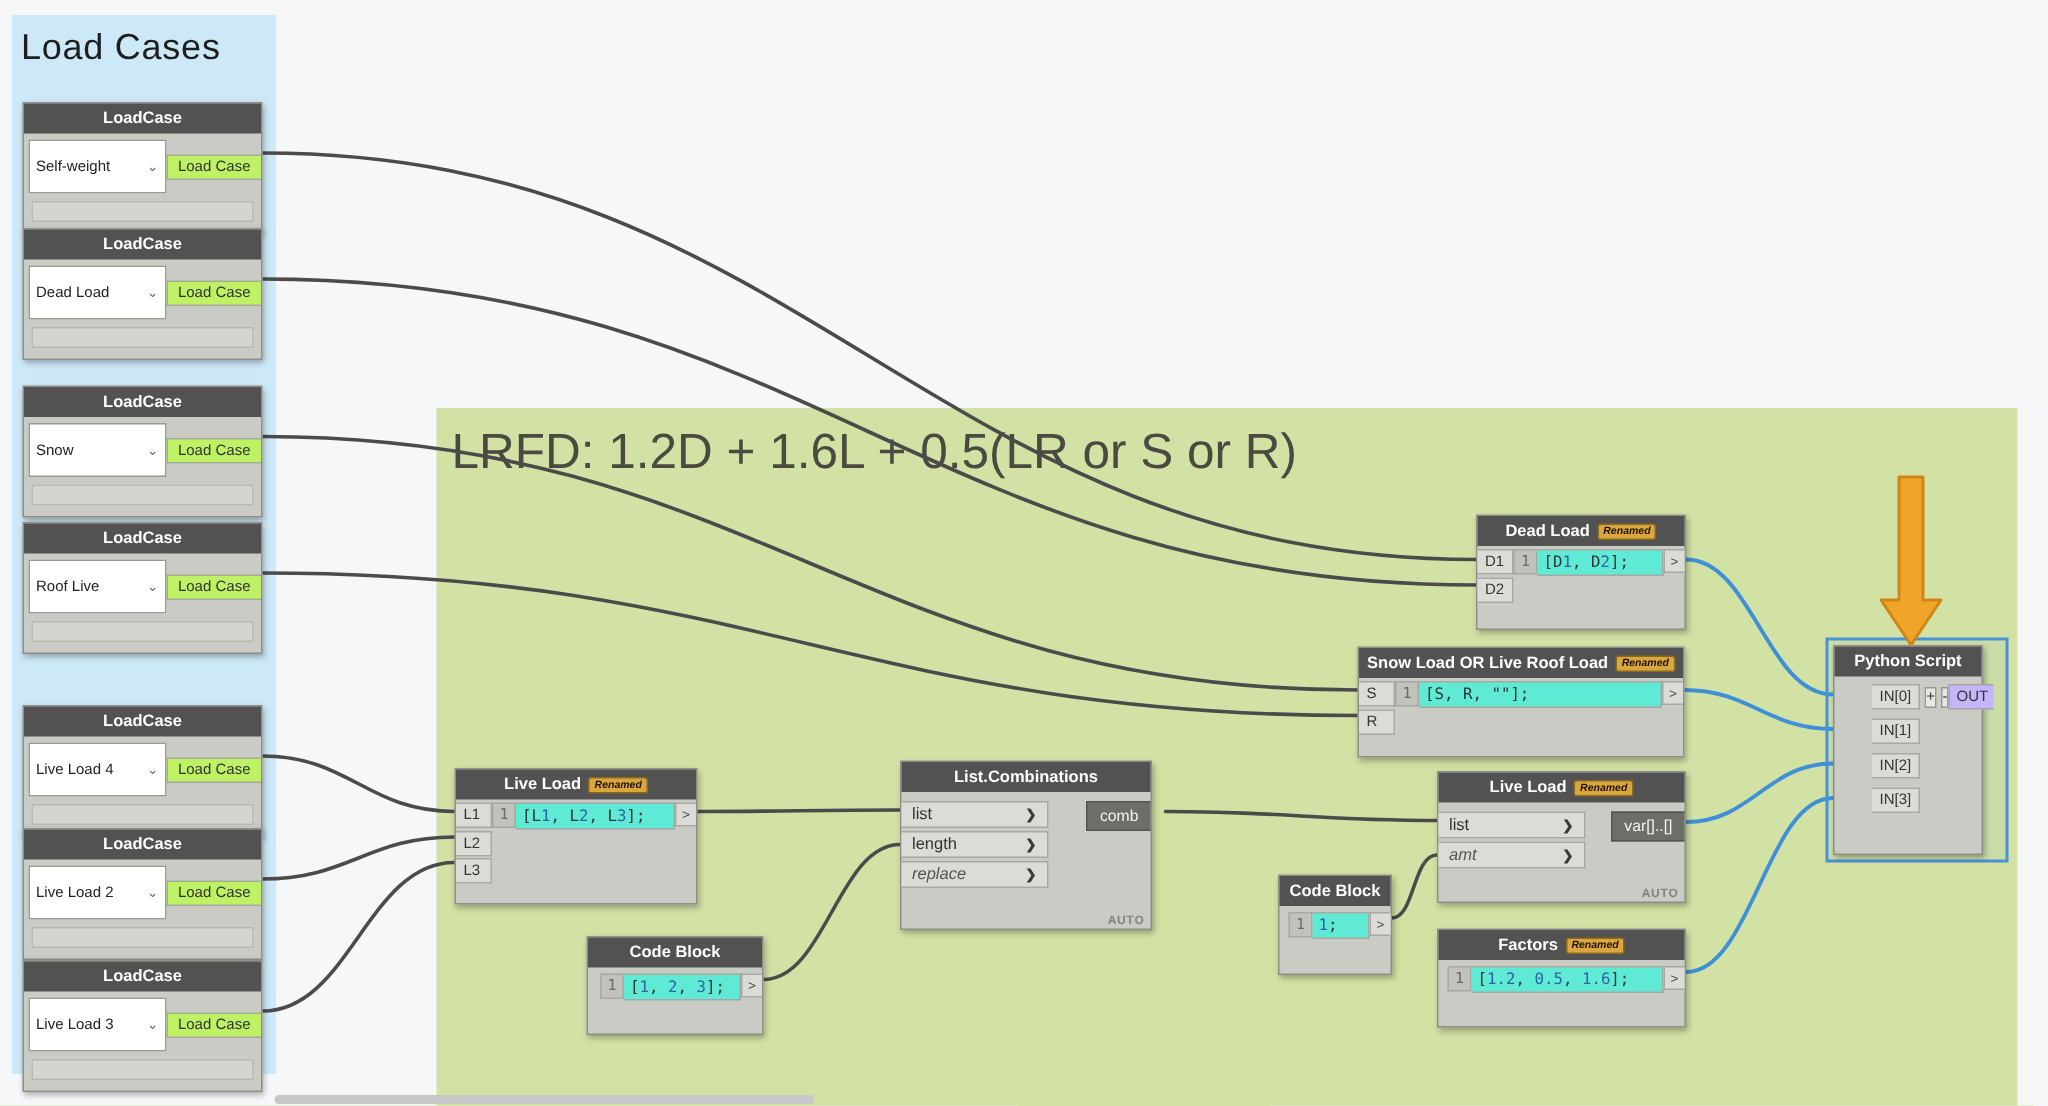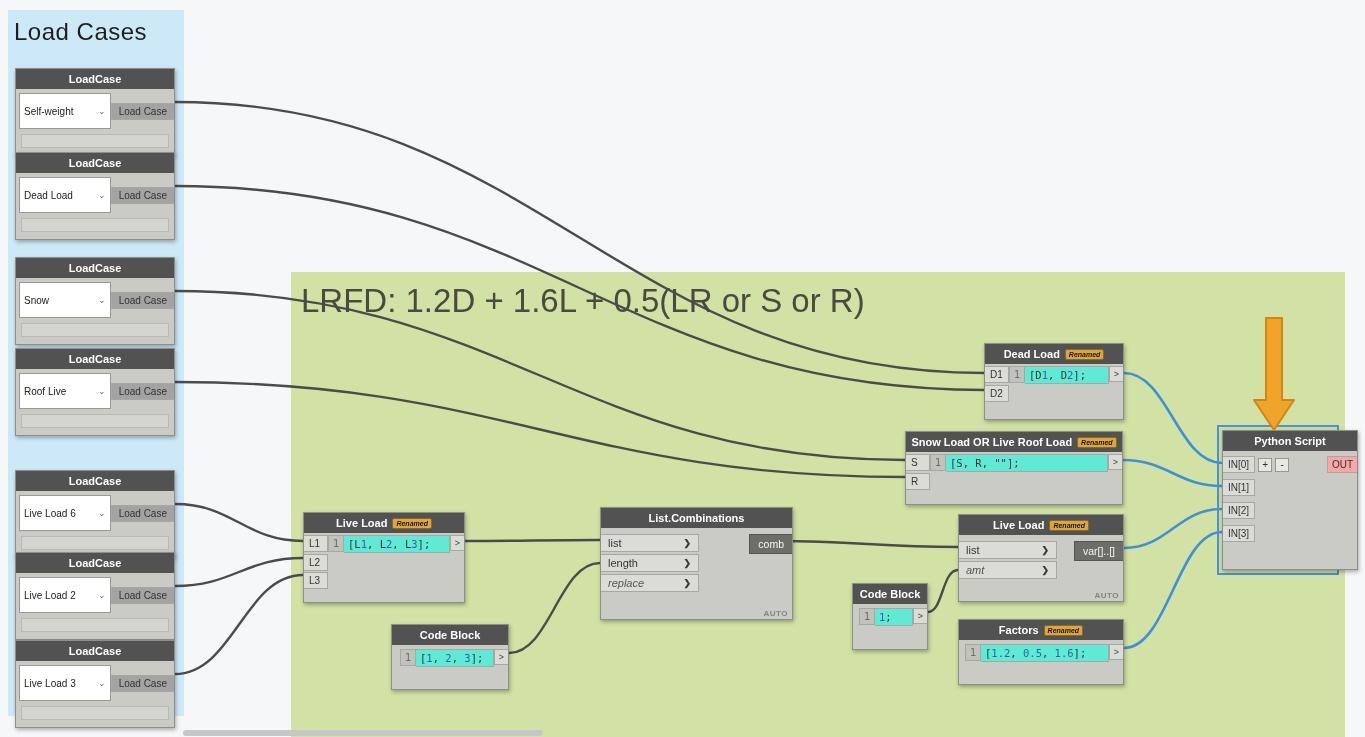--- a/index.html
+++ b/index.html
@@ -95,39 +95,39 @@
   
   .lc-node { width:160px; }
   .lc-row { display:flex; justify-content:space-between; align-items:center; padding:4px 0 2px 3px; }
   .dropdown {
     background:#fff; border:1px solid #9a9a95; width:92px; height:26px;
     font-size:10px; color:#222; display:flex; align-items:center;
     justify-content:space-between; padding:17px 4px; white-space:nowrap;
   }
   .dd-arrow { font-size:9px; color:#666; line-height:8px; }
   .lc-out {
-    background:#a3a3a3; border:1px solid #a8a8a3; border-right:none;
+    background:#bef264; border:1px solid #a8a8a3; border-right:none;
     font-size:10px; color:#333; padding:2px 7px; white-space:nowrap;
   }
   .lc-empty {
     height:14px; background:#d5d5d0; border:1px solid #b9b9b4; margin:3px 5px 7px 5px;
   }
 
   
   .py-row { display:flex; align-items:center; margin:6px 0 0 0; }
   .py-in {
     background:#dcdcd7; border:1px solid #a8a8a3; border-left:none;
-    font-size:10px; color:#333; padding:2px 5px; white-space:nowrap;
+    font-size:10px; color:#333; padding:2px 5px; white-space:nowrap;margin-left:25px;
   }
   .py-btn {
     width:14px; height:14px; margin-left:3px; background:#e8e8e3; border:1px solid #98988f;
     font-size:10px; color:#333; display:flex; align-items:center; justify-content:center;
   }
   .py-out {
-    margin-left:auto; background:#fca5a5; border:1px solid #a8a8a3; border-right:none;
+    margin-left:auto; background:#c4b5fd; border:1px solid #a8a8a3; border-right:none;
     font-size:10px; color:#333; padding:2px 4px;
   }
   .sel-rect {
     position:absolute; left:1217px; top:425px; width:122px; height:150px;
     border:2px solid #4a92d6; background:rgba(90,155,216,.06); z-index:3;
   }
 
   .arrow-layer { position:absolute; left:0; top:0; z-index:4; pointer-events:none; }
 
   .hscroll-thumb {
@@ -221,21 +221,21 @@
     </div>
     <div class="lc-empty"></div>
   </div>
 
   <div class="node lc-node" style="left:15px; top:470px;">
     <div class="node-header">
         <span>LoadCase</span>
       </div>
     <div class="lc-row">
       <div class="dropdown">
-        <span>Live Load 6</span>
+        <span>Live Load 4</span>
         <span class="dd-arrow">⌄</span>
       </div>
       <div class="lc-out">Load Case</div>
     </div>
     <div class="lc-empty"></div>
   </div>
 
   <div class="node lc-node" style="left:15px; top:552px;">
     <div class="node-header">
         <span>LoadCase</span>
@@ -314,21 +314,21 @@
       </div>
       <div class="cb-line">
         <span class="in-port">L2</span>
       </div>
       <div class="cb-line">
         <span class="in-port">L3</span>
       </div>
     </div>
   </div>
 
-  <div class="node" style="left:600px; top:507px; width:193px; height:113px;">
+  <div class="node" style="left:600px; top:507px; width:168px; height:113px;">
     <div class="node-header">
       <span>List.Combinations</span>
     </div>
     <div class="fn-body" style="height:92px;">
       <div class="fn-in">
         <span>list</span>
         <span class="chev">❯</span>
       </div>
       <div class="fn-in">
         <span>length</span>
@@ -396,21 +396,21 @@
     <div class="cb-body" style="padding:4px 0 0 6px;">
       <div class="cb-line">
         <span class="ln">1</span>
         <span class="code">[<span class="num">1.2</span>, <span class="num">0.5</span>, <span class="num">1.6</span>];</span>
         <span class="ochev">&gt;</span>
       </div>
     </div>
   </div>
 
   <div class="sel-rect"></div>
-  <div class="node" style="left:1222px; top:430px; width:136px; height:140px;">
+  <div class="node" style="left:1222px; top:430px; width:100px; height:140px;">
     <div class="node-header">
       <span>Python Script</span>
     </div>
     <div class="cb-body" style="padding-top:0;">
       <div class="py-row" style="margin-top:5px;">
         <span class="py-in">IN[0]</span>
         <span class="py-btn">+</span>
         <span class="py-btn">-</span>
         <span class="py-out">OUT</span>
       </div>

